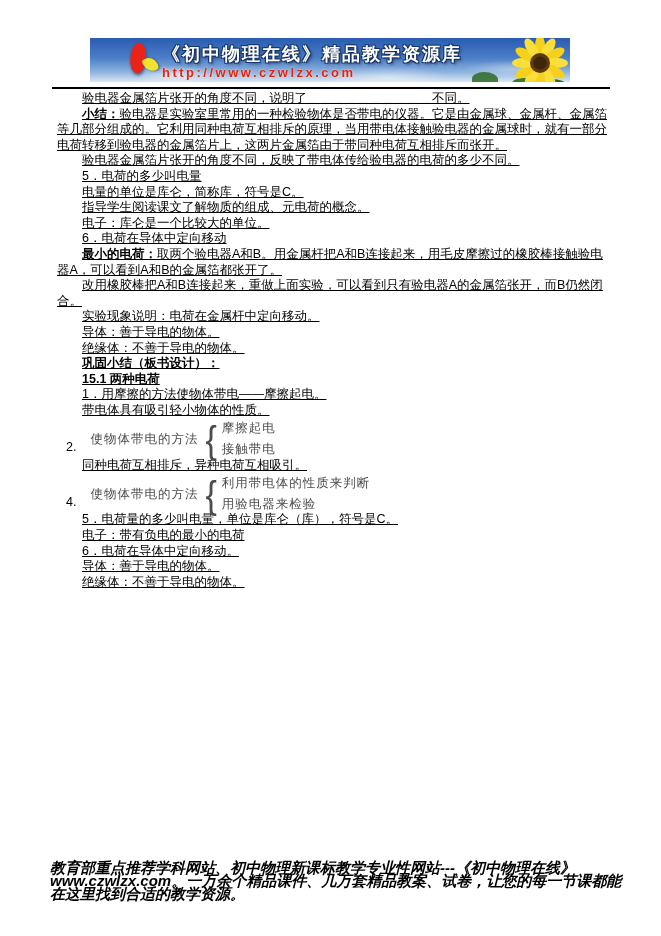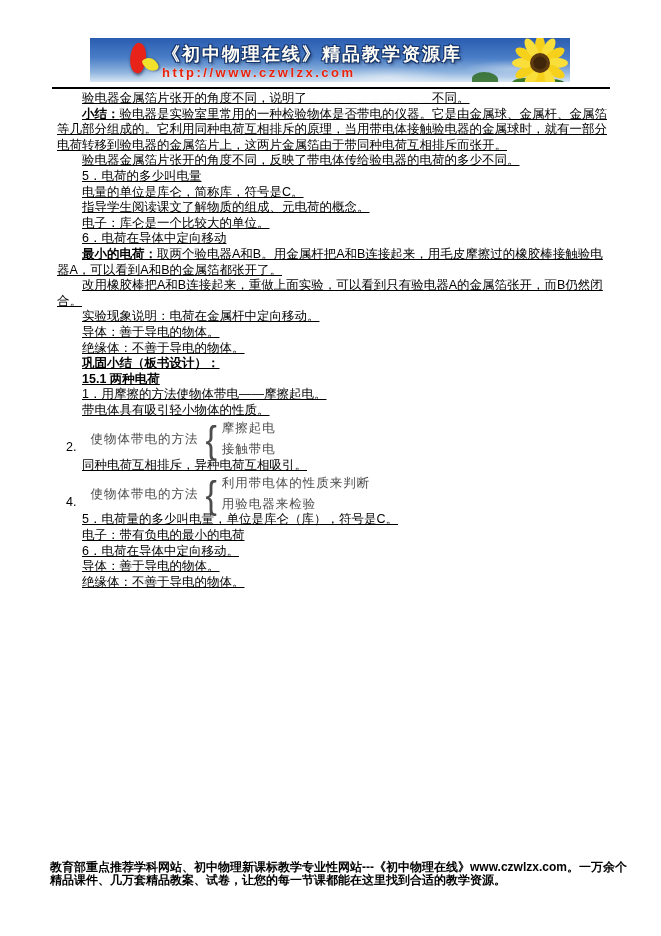--- a/index.html
+++ b/index.html
@@ -56,21 +56,21 @@
   .blk-figure{display:flex;align-items:flex-end;margin:3px 0 2px;color:#4c4c4c;}
   .fig-num{color:#000;margin-left:9px;flex:0 0 auto;}
   .fig-body{display:inline-flex;align-items:center;margin-left:14px;margin-bottom:-2px;}
   .fig-label{letter-spacing:1px;}
   .fig-brace{font-size:34px;font-weight:100;margin:0 5px 0 7px;line-height:.9;transform:scaleY(1.15);}
   .fig-items{display:inline-flex;flex-direction:column;gap:5px;}
   .fig-item{letter-spacing:1px;}
   
   .footer{
     position:absolute;left:50px;top:861px;width:580px;
-    font-size:12px;font-weight:bold;line-height:13px;color:#000;
+    font-size:15px;font-weight:bold;line-height:13px;color:#000;font-style:italic;
   }
 </style>
 </head>
 <body>
 
 <div class="banner">
   <div class="logo">
     <div class="red"></div>
     <div class="yellow"></div>
   </div>

